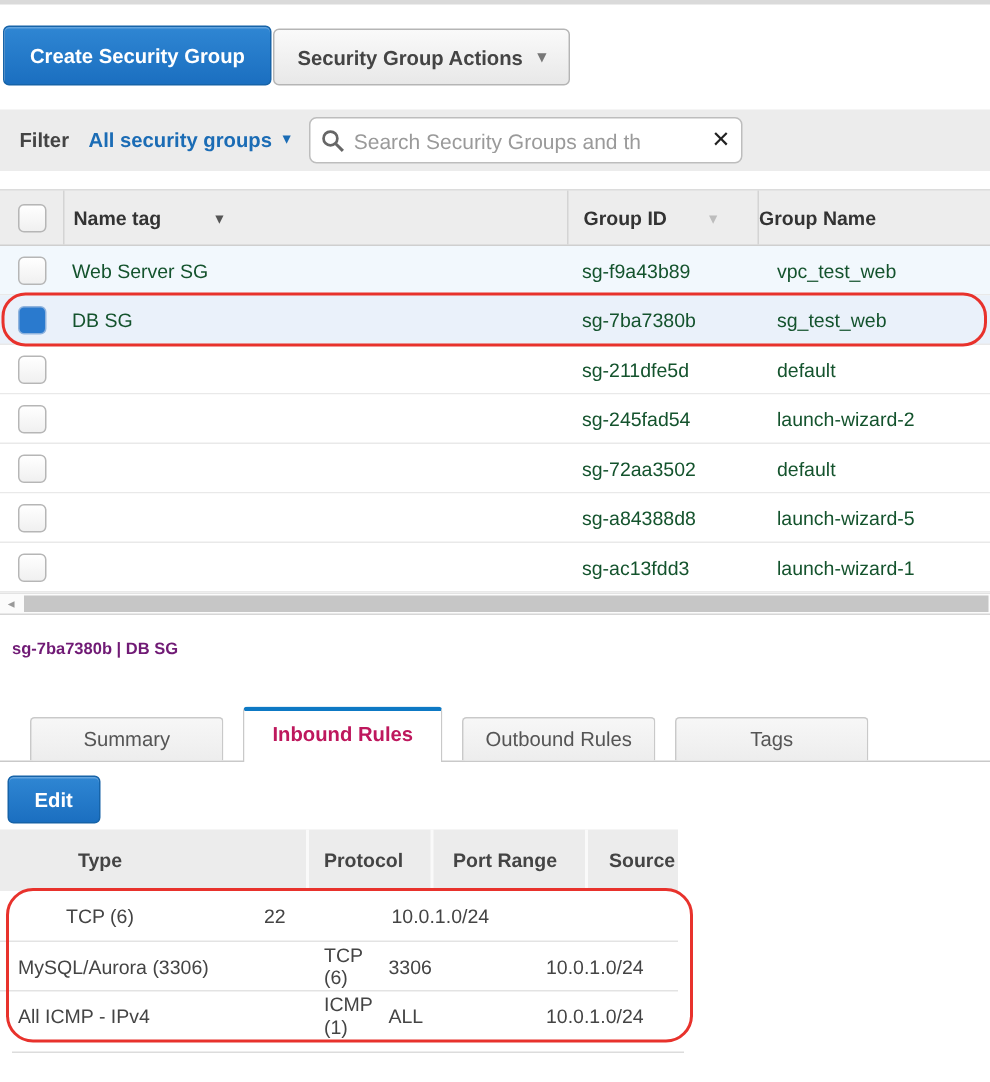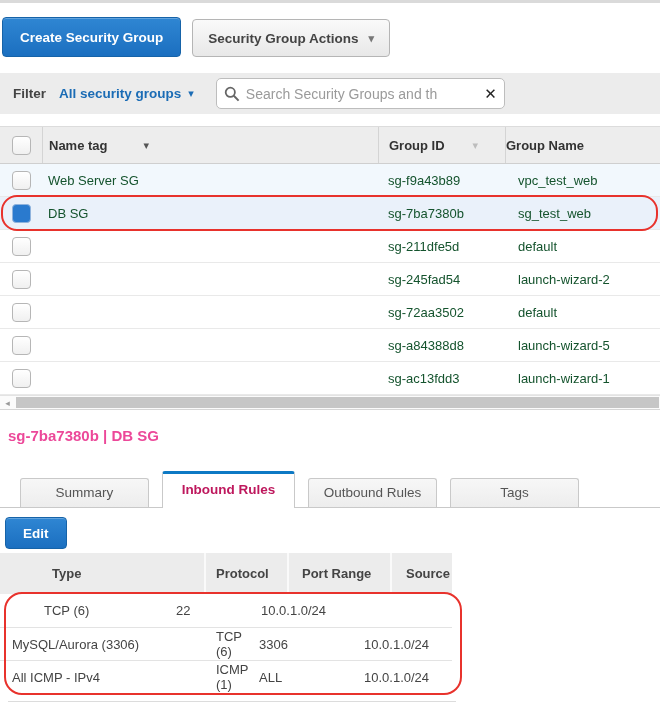--- a/index.html
+++ b/index.html
@@ -10,41 +10,41 @@
   *{box-sizing:border-box;margin:0;padding:0;}
   html,body{background:#fff;}
   body{
     width:660px;height:721px;overflow:hidden;position:relative;
     font-family:"Liberation Sans","DejaVu Sans",sans-serif;
     -webkit-font-smoothing:antialiased;
   }
   .topline{height:3px;background:#dadada;}
 
   
-  .toolbar{margin:14px 0 0 2px;display:flex;gap:11px;align-items:flex-start;}
+  .toolbar{margin:14px 0 0 2px;display:flex;gap:1px;align-items:flex-start;}
   .btn{border-radius:4px;font-weight:bold;font-size:13.5px;cursor:pointer;display:inline-flex;align-items:center;}
   .btn-primary{
     height:40px;padding:0 17px;color:#fff;
     background:linear-gradient(var(--primary-top),var(--primary-bot));
     border:1px solid var(--primary-border);
     box-shadow:inset 0 1px 0 rgba(255,255,255,.25);
   }
   .btn-secondary{
     height:38px;margin-top:2px;padding:0 15px;color:#444;
     background:linear-gradient(#fafafa,#e8e8e8);
     border:1px solid #b5b5b5;
   }
   .caret{font-size:11px;color:#777;margin-left:10px;line-height:1;}
 
   
   .filter-bar{margin-top:16px;height:41px;background:#ececec;display:flex;align-items:center;padding:0 13px;font-size:13.5px;}
   .filter-label{font-weight:bold;color:#444;margin-right:13px;}
   .filter-scope{color:var(--link);font-weight:bold;cursor:pointer;display:inline-flex;align-items:center;}
   .filter-scope .caret{color:var(--link);margin-left:7px;}
-  .search-box{margin-left:22px;width:289px;height:31px;background:#fff;border:1px solid #bdbdbd;border-radius:5px;display:flex;align-items:center;padding:0 7px;}
+  .search-box{margin-left:12px;width:289px;height:31px;background:#fff;border:1px solid #bdbdbd;border-radius:5px;display:flex;align-items:center;padding:0 7px;}
   .search-box svg{flex:0 0 auto;margin-right:6px;}
   .search-box input{border:none;outline:none;flex:1 1 auto;min-width:0;font-size:14px;color:#444;font-family:inherit;background:transparent;}
   .search-box input::placeholder{color:#9a9a9a;opacity:1;}
   .clear-x{flex:0 0 auto;font-weight:bold;color:#222;font-size:15px;cursor:pointer;line-height:1;}
 
   
   .sg-table{margin-top:12px;font-size:13px;}
   .sg-grid{display:grid;grid-template-columns:42px 336px 127px 1fr;align-items:center;}
   .sg-header{height:38px;background:#ededed;border-top:1px solid #dcdcdc;border-bottom:1px solid #cfcfcf;font-weight:bold;color:#333;}
   .hc{height:100%;display:flex;align-items:center;}
@@ -65,21 +65,21 @@
   .cell-pad2{padding-left:10px;}
   .cell-pad3{padding-left:13px;}
   .row-annotation{position:absolute;left:1px;right:2px;top:-2px;bottom:-2px;border:2px solid var(--annotation);border-radius:16px;pointer-events:none;z-index:3;}
 
   
   .hscroll{height:15px;border-top:1px solid #e3e3e3;border-bottom:1px solid #d6d6d6;background:#fbfbfb;position:relative;}
   .scroll-arrow{position:absolute;left:0;top:0;width:15px;height:100%;display:flex;align-items:center;justify-content:center;color:#999;font-size:9px;cursor:pointer;}
   .scroll-thumb{position:absolute;left:16px;right:1px;top:1px;bottom:1px;background:#c6c6c6;cursor:pointer;}
 
   
-  .detail-heading{margin:17px 0 0 8px;font-weight:bold;font-size:15px;color:#ec4899;height:20px;}
+  .detail-heading{margin:17px 0 0 8px;font-weight:bold;font-size:11px;color:#701a75;height:20px;}
 
   .tabs{margin-top:23px;padding-left:20px;display:flex;gap:13px;align-items:flex-end;border-bottom:1px solid #c9c9c9;height:38px;}
   .tab{
     min-width:129px;text-align:center;font-size:13.5px;color:#555;cursor:pointer;
     background:linear-gradient(#f7f7f7,#ededed);
     border:1px solid #c9c9c9;border-bottom:none;border-radius:3px 3px 0 0;
     height:29px;line-height:27px;
   }
   .tab.active{
     min-width:133px;height:37px;line-height:32px;margin-bottom:-1px;

